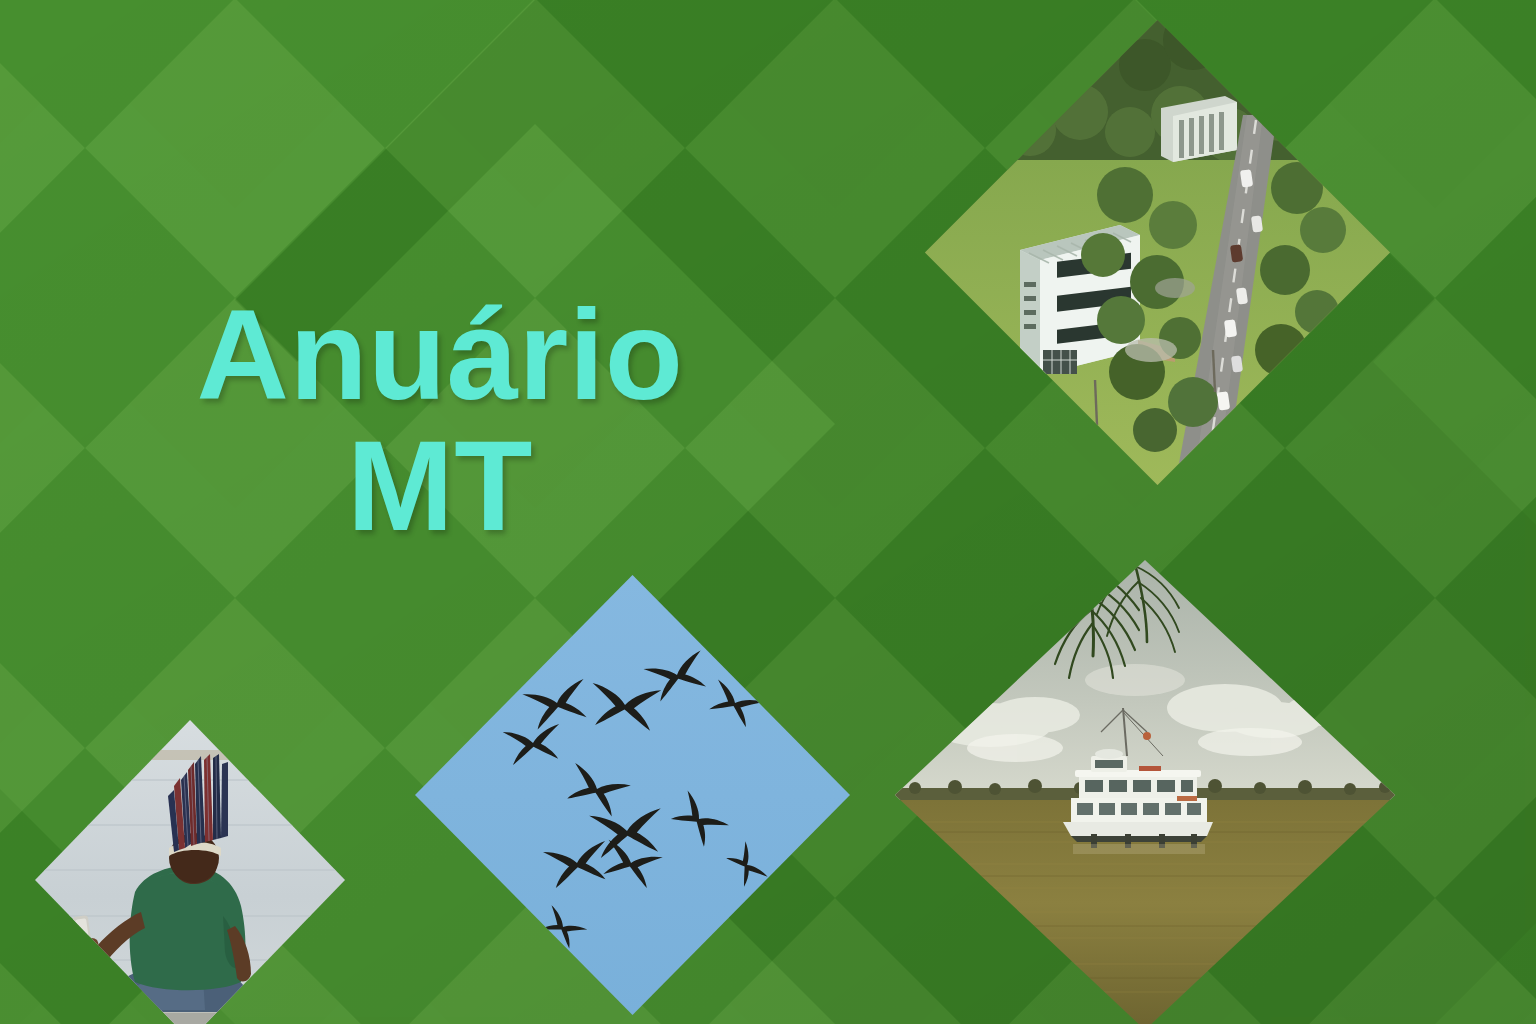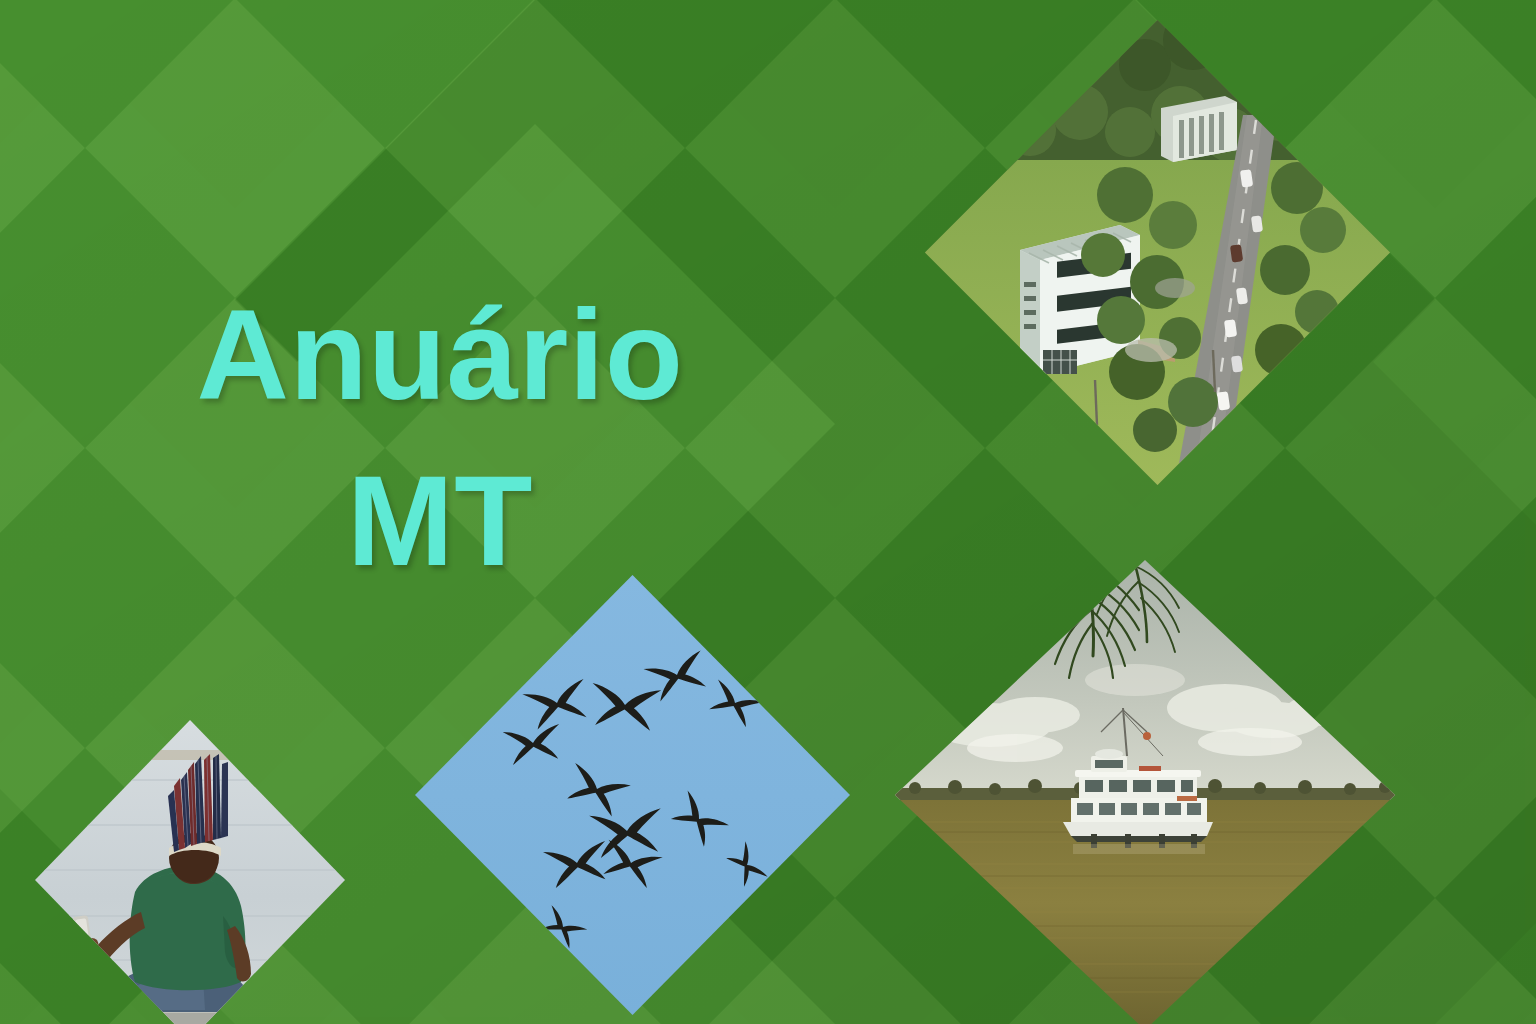--- a/index.html
+++ b/index.html
@@ -45,21 +45,21 @@
     color: #5eead4;
     line-height: 1.02;
     font-weight: 700;
     letter-spacing: 0.5px;
     text-shadow: 3px 4px 5px rgba(0,0,0,0.22);
     pointer-events: none;
   }
   #title-block .line { display: block; }
   .t-l1 { font-size: 128px; }
   .t-l2 { font-size: 128px; }
-  .t-l3 { font-size: 128px; margin-top: 35px; }
+  .t-l3 { font-size: 128px; }
 </style>
 </head>
 <body>
 
 <div id="cover">
 
   <div class="layer" id="lattice">
     <svg width="1536" height="1024" viewBox="0 0 1536 1024" preserveAspectRatio="none">
       <defs>
         <pattern id="dia" width="300" height="300" patternUnits="userSpaceOnUse" patternTransform="translate(85,-2)">

